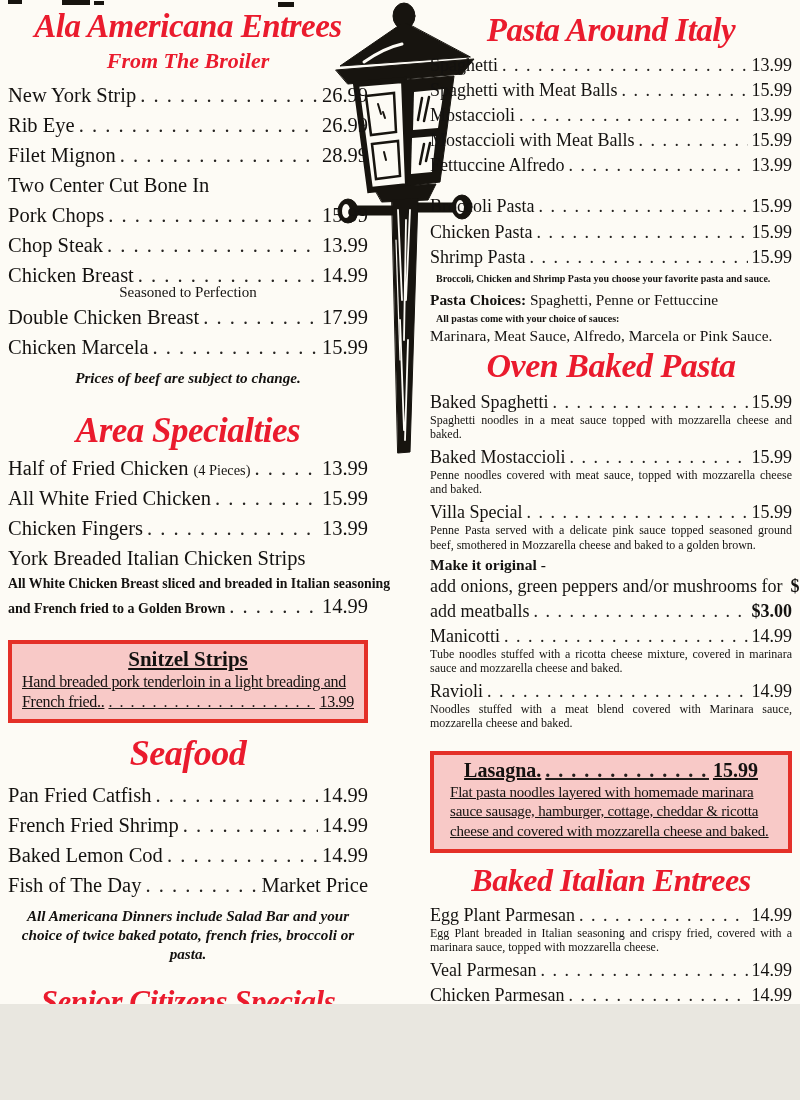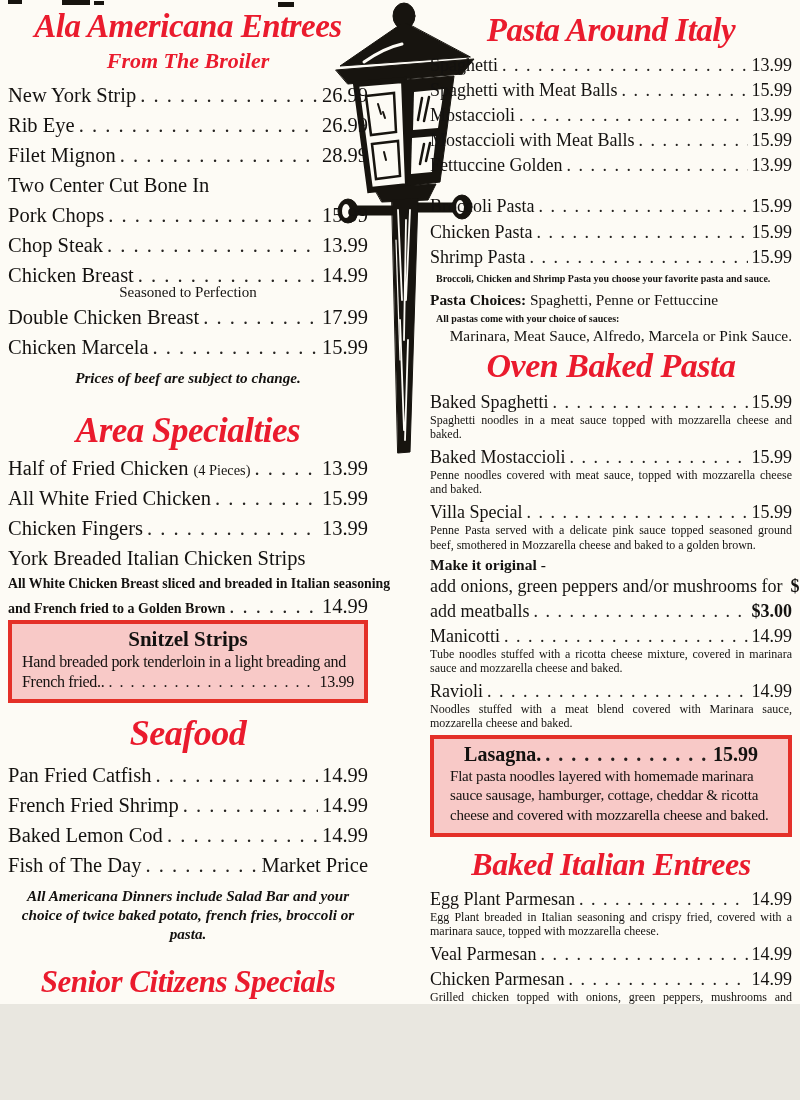--- a/index.html
+++ b/index.html
@@ -45,28 +45,29 @@
   .row.add .pr{font-weight:bold;}
   .row.smb{padding:1.5px 0;}
   .row.smb .nm{font-size:14px;font-weight:bold;}
   .subnote{text-align:center;font-size:15px;margin:-7px 0 2px;}
   .note{font-weight:bold;font-style:italic;font-size:15.2px;text-align:center;line-height:1.25;margin:5px 4px 6px;}
   .smallbold{font-weight:bold;font-size:13.8px;white-space:nowrap;padding:2px 0;}
   .desc{font-size:12px;line-height:1.18;text-align:justify;margin:-2px 0 4px;}
   .boldcenter{font-weight:bold;font-size:10px;text-align:left;line-height:1.25;margin:4px 6px 2px;}
   .mixedcenter{font-size:15.4px;text-align:left;margin:5px 0 2px;}
   .mixedcenter .b{font-weight:bold;}
-  .center{font-size:15.4px;text-align:right;margin:2px 0;}
+  .center{font-size:15.4px;text-align:left;margin:2px 0;}
   .boldleft{font-weight:bold;font-size:15.5px;margin-top:2px;}
   .spacer{width:100%;}
   .fbox{
     border:4px solid var(--boxborder);
     background:var(--boxfill);
     padding:3px 10px 6px;
-    margin:0 0 10px;
+    margin:20px 0 10px;
+    text-decoration:underline;
   }
   .boxtitle{text-align:center;font-weight:bold;font-size:21px;line-height:1.2;}
   .fbox .ftext{font-size:16px;letter-spacing:-.3px;white-space:nowrap;overflow:hidden;line-height:1.25;}
   .fbox .row{padding:1px 0;font-size:16px;letter-spacing:-.3px;}
   .fbox .desc15{font-size:15px;line-height:1.3;margin:1px 0 2px 6px;letter-spacing:-.2px;}
   .fbox .boxitem{display:flex;align-items:baseline;width:88%;margin:1px auto;font-weight:bold;font-size:20px;}
   .fbox .boxitem .dots{margin:0 4px;}
   .lamp{position:absolute;left:334px;top:0;width:142px;height:458px;z-index:0;}
   .mark{position:absolute;background:#17140f;z-index:2;}
 </style>
@@ -250,21 +251,21 @@
         <span class="nm">Mostaccioli</span>
         <span class="dots"></span>
         <span class="pr">13.99</span>
       </div>
       <div class="row">
         <span class="nm">Mostaccioli with Meat Balls</span>
         <span class="dots"></span>
         <span class="pr">15.99</span>
       </div>
       <div class="row">
-        <span class="nm">Fettuccine Golden</span>
+        <span class="nm">Fettuccine Alfredo</span>
         <span class="dots"></span>
         <span class="pr">13.99</span>
       </div>
       <div class="spacer" style="height: 16px;"></div>
       <div class="row">
         <span class="nm">Broccoli Pasta</span>
         <span class="dots"></span>
         <span class="pr">15.99</span>
       </div>
       <div class="row">

